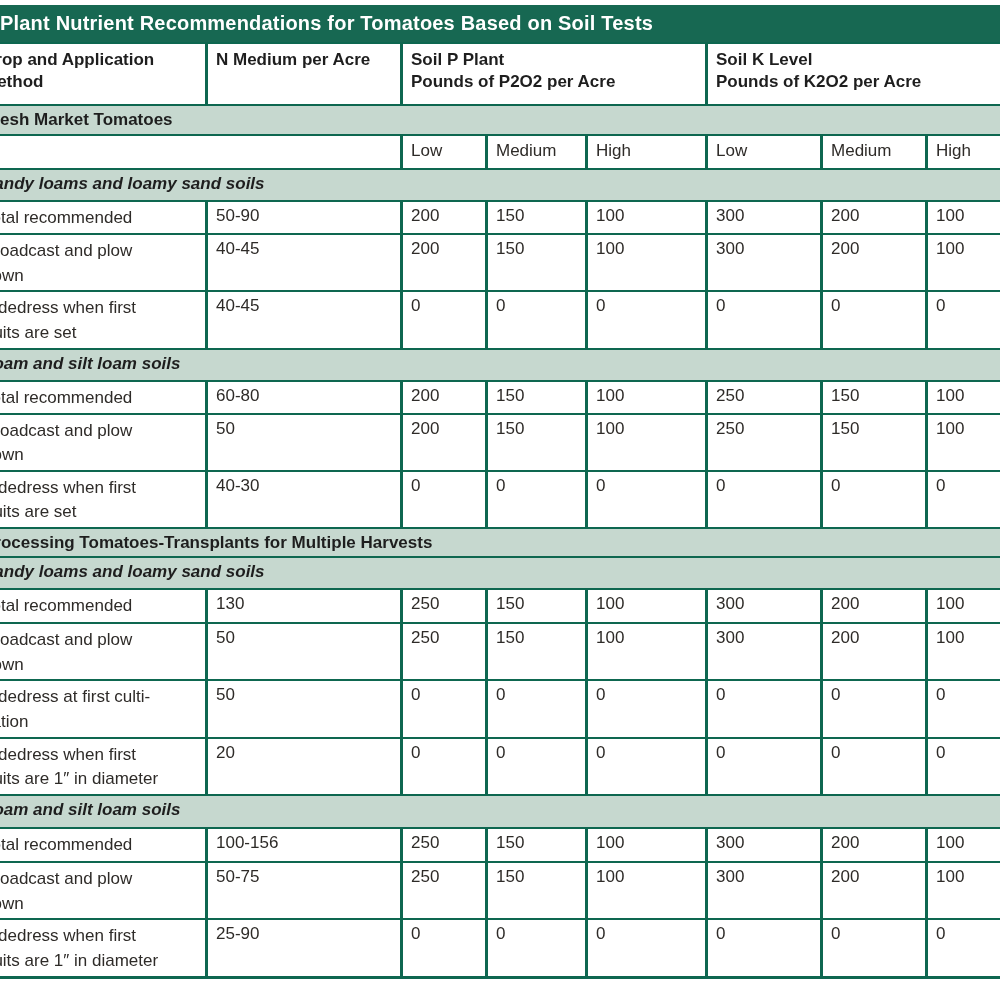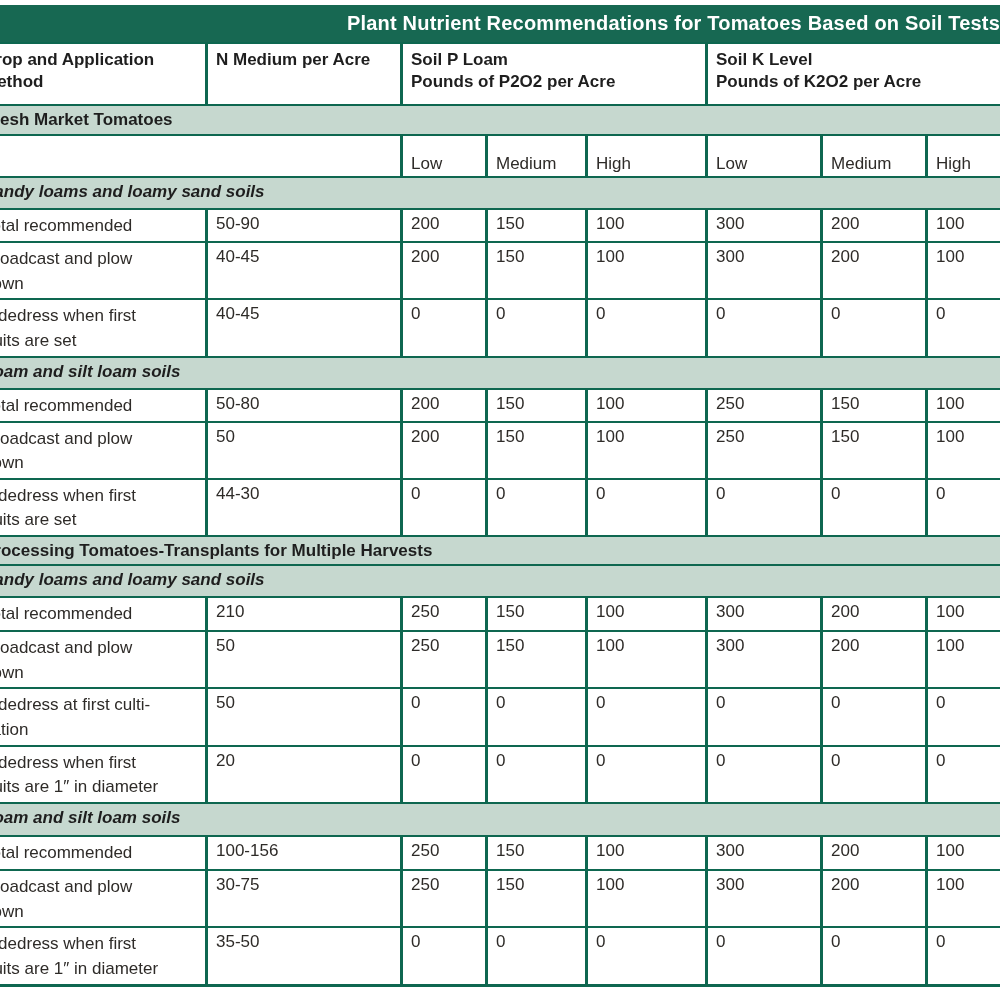--- a/index.html
+++ b/index.html
@@ -6,21 +6,21 @@
   body{
     width:1000px;height:1000px;background:#ffffff;
     font-family:"Liberation Sans", sans-serif;color:#262320;
     overflow:hidden;
   }
   .topstrip{height:5px;background:#ffffff;}
   .titlebar{
     height:37px;background:#17685212;
     background:#176852;
     color:#ffffff;font-weight:bold;font-size:20px;
-    display:flex;align-items:center;justify-content:flex-end;
+    display:flex;align-items:center;justify-content:flex-start;
     letter-spacing:0.2px;
   }
   .table-clip{width:1000px;overflow:hidden;}
   table{
     border-collapse:collapse;table-layout:fixed;
     width:1020px;margin-left:-20px;
   }
   td,th{
     border:2px solid #0e6750;
     border-left-width:3px;border-right-width:3px;
@@ -34,21 +34,21 @@
   th.lbl{padding-left:0;}
   td.lbl{padding-left:0;white-space:pre-line;line-height:1.45;}
   tr.sec td{
     background:#c6d8cf;font-weight:bold;padding-left:0;
     font-size:17px;color:#1e1e1e;
   }
   tr.soil td{
     background:#c6d8cf;font-weight:bold;font-style:italic;padding-left:0;
     font-size:17px;color:#1e1e1e;
   }
-  tr.lmh td{padding-top:18px;}
+  tr.lmh td{padding-top:5px;}
   tr:last-child td{border-bottom-width:3px;}
   td{color:#2e2b28;}
 </style>
 </head>
 <body>
 
 <div class="topstrip"></div>
 
 <div class="titlebar">
   <span>Plant Nutrient Recommendations for Tomatoes Based on Soil Tests</span>
@@ -65,21 +65,21 @@
     <col style="width:115px">
         <col style="width:105px">
         <col style="width:75px">
   </colgroup>
 
   <tbody>
         <tr style="height:62px">
     <th class="lbl">Crop and Application
 Method</th>
     <th>N Medium per Acre</th>
-    <th colspan="3">Soil P Loam
+    <th colspan="3">Soil P Plant
 Pounds of P2O2 per Acre</th>
     <th colspan="3">Soil K Level
 Pounds of K2O2 per Acre</th>
   </tr>
 
   <tr class="sec" style="height:30px">
     <td colspan="8">Fresh Market Tomatoes</td>
   </tr>
 
   <tr class="lmh" style="height:34px">
@@ -128,21 +128,21 @@
     <td>0</td>
     <td>0</td>
   </tr>
 
   <tr class="soil" style="height:32px">
     <td colspan="8">Loam and silt loam soils</td>
   </tr>
 
   <tr style="height:33px">
     <td class="lbl">Total recommended</td>
-    <td>50-80</td>
+    <td>60-80</td>
     <td>200</td>
     <td>150</td>
     <td>100</td>
     <td>250</td>
     <td>150</td>
     <td>100</td>
   </tr>
   <tr style="height:57px">
     <td class="lbl">Broadcast and plow
 down</td>
@@ -150,40 +150,40 @@
     <td>200</td>
     <td>150</td>
     <td>100</td>
     <td>250</td>
     <td>150</td>
     <td>100</td>
   </tr>
   <tr style="height:56px">
     <td class="lbl">Sidedress when first
 fruits are set</td>
-    <td>44-30</td>
+    <td>40-30</td>
     <td>0</td>
     <td>0</td>
     <td>0</td>
     <td>0</td>
     <td>0</td>
     <td>0</td>
   </tr>
 
   <tr class="sec" style="height:29px">
     <td colspan="8">Processing Tomatoes-Transplants for Multiple Harvests</td>
   </tr>
 
   <tr class="soil" style="height:32px">
     <td colspan="8">Sandy loams and loamy sand soils</td>
   </tr>
 
   <tr style="height:34px">
     <td class="lbl">Total recommended</td>
-    <td>210</td>
+    <td>130</td>
     <td>250</td>
     <td>150</td>
     <td>100</td>
     <td>300</td>
     <td>200</td>
     <td>100</td>
   </tr>
   <tr style="height:57px">
     <td class="lbl">Broadcast and plow
 down</td>
@@ -228,32 +228,32 @@
     <td>250</td>
     <td>150</td>
     <td>100</td>
     <td>300</td>
     <td>200</td>
     <td>100</td>
   </tr>
   <tr style="height:56px">
     <td class="lbl">Broadcast and plow
 down</td>
-    <td>30-75</td>
+    <td>50-75</td>
     <td>250</td>
     <td>150</td>
     <td>100</td>
     <td>300</td>
     <td>200</td>
     <td>100</td>
   </tr>
   <tr style="height:57px">
     <td class="lbl">Sidedress when first
 fruits are 1″ in diameter</td>
-    <td>35-50</td>
+    <td>25-90</td>
     <td>0</td>
     <td>0</td>
     <td>0</td>
     <td>0</td>
     <td>0</td>
     <td>0</td>
   </tr>
 </tbody>
     </table>
 </div>

